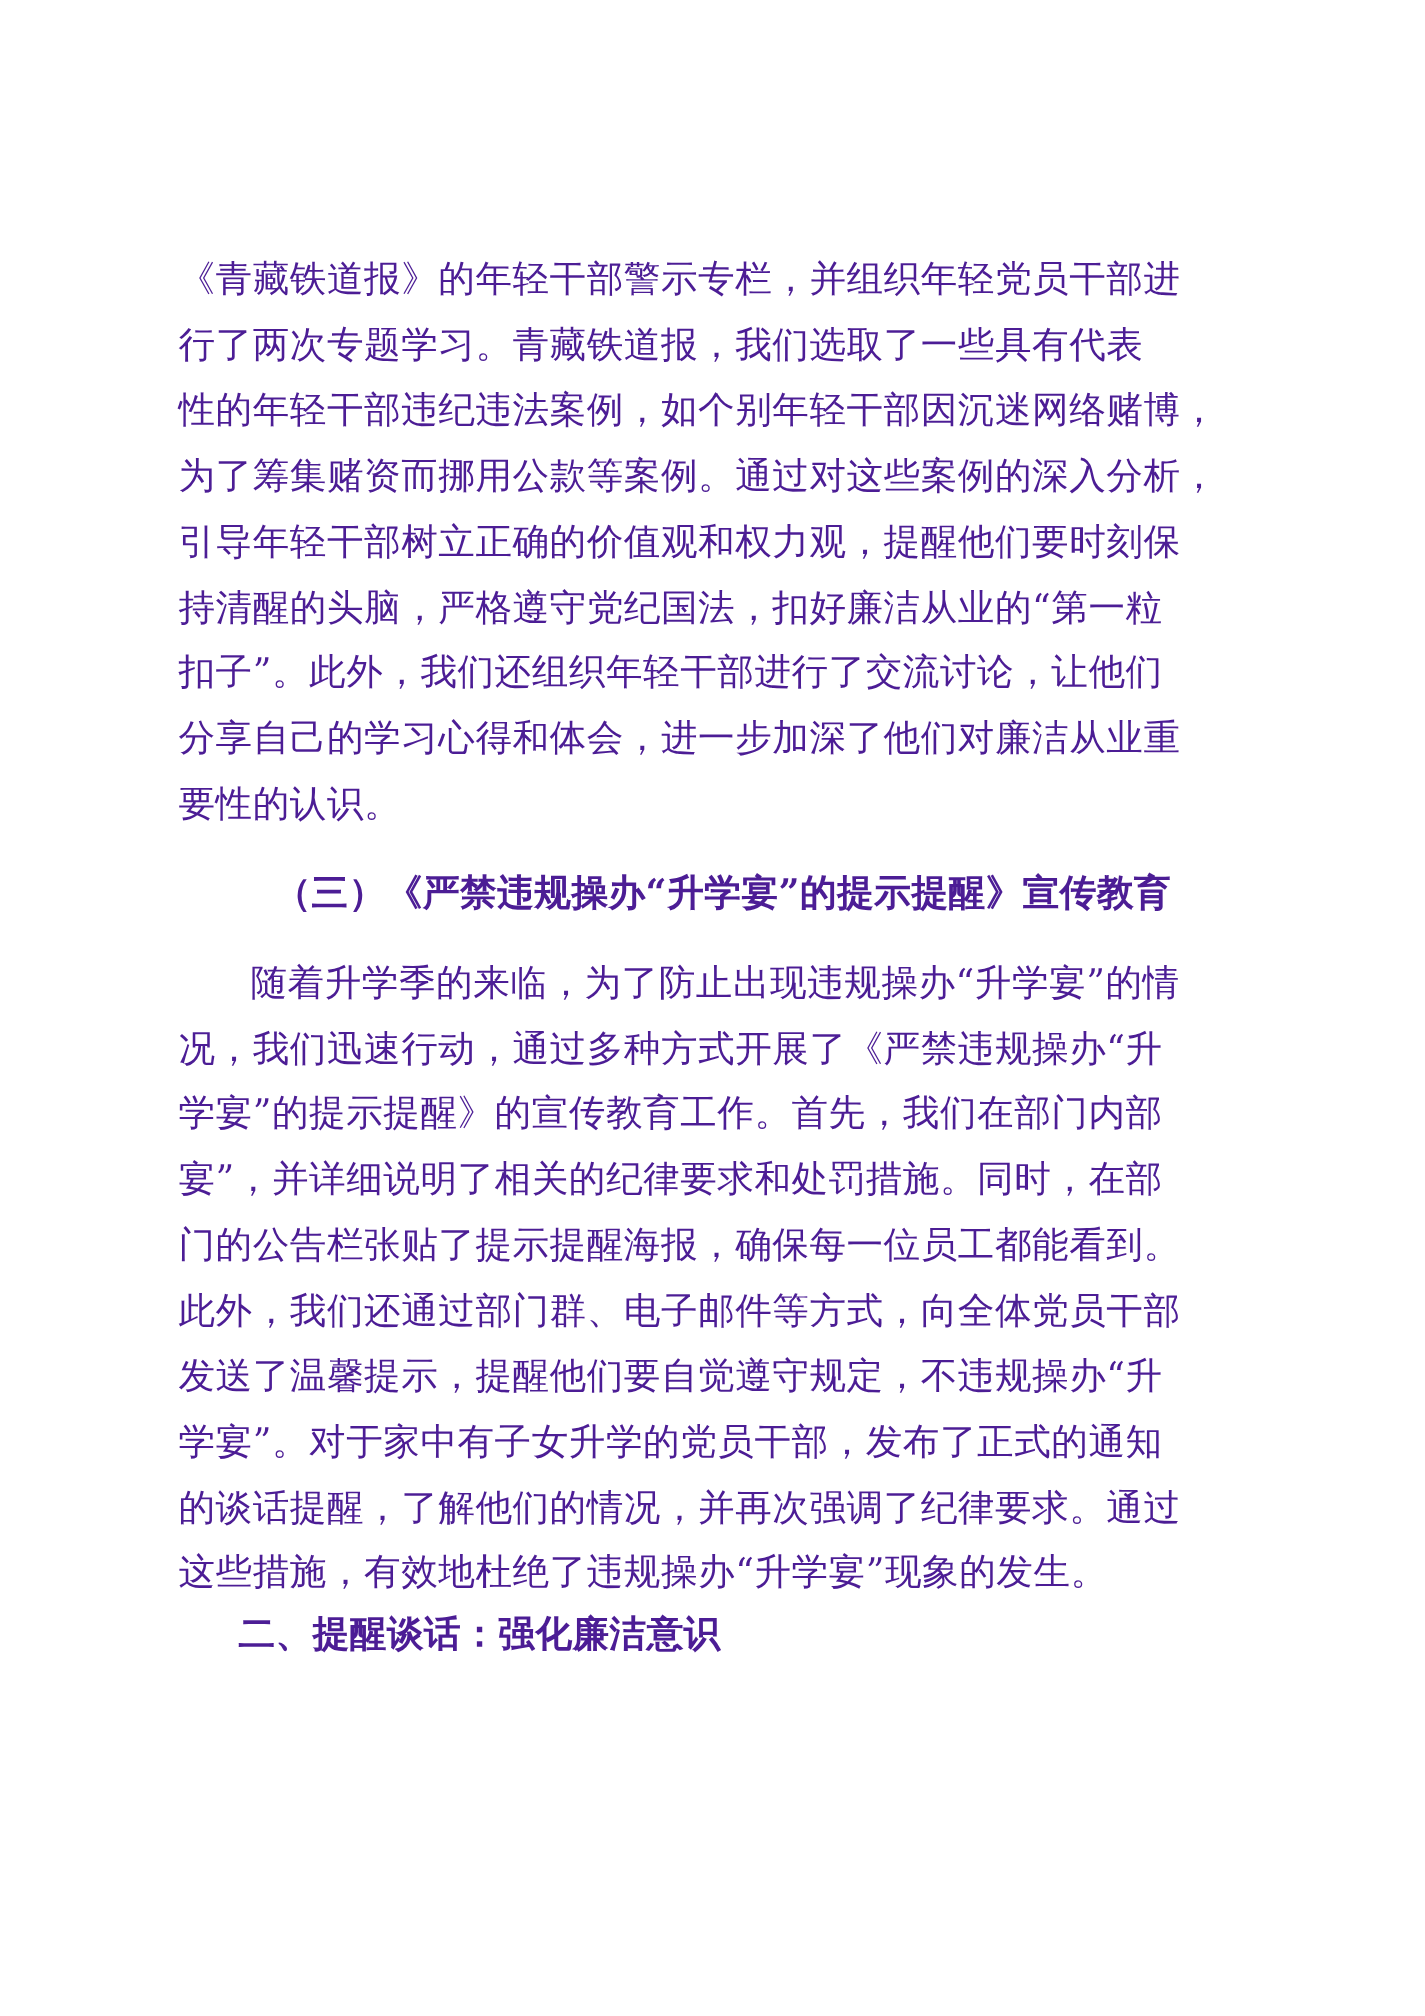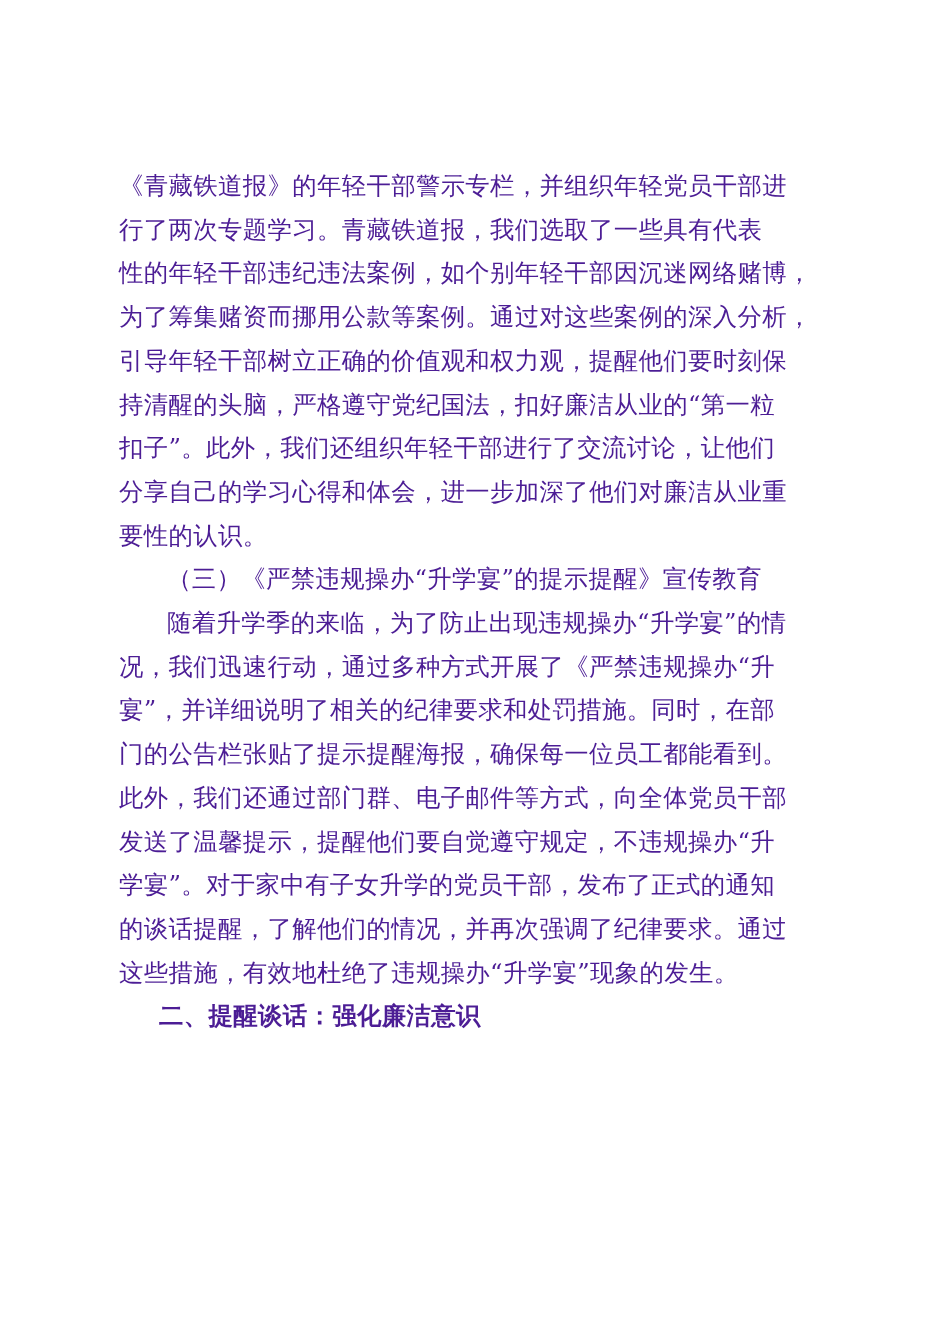--- a/index.html
+++ b/index.html
@@ -9,24 +9,24 @@
     left: 119px;
     top: 164px;
     width: 734px;
     font-family: "DejaVu Serif", "Liberation Serif", serif;
     font-size: 24.4px;
     line-height: 43.7px;
     color: #4c1d95;
     letter-spacing: 0.35px;
   }
   .p { margin: 0; text-align: justify; text-align-last: left; }
-  .h3 { margin: 0; padding-left: 48px; white-space: nowrap; }
+  .h3 { margin: 16px; padding-left: 48px; white-space: nowrap; font-weight: bold; }
   .h2 {
     margin: 0; padding-left: 40px;
-    font-family: Liberation Sans, sans-serif;
+    font-family: Liberation Mono, monospace;
     font-weight: bold;
   }
   .line { display: block; white-space: nowrap; }
 </style>
 </head>
 <body>
 
 <div class="page">
   <div class="p">
     <span class="line">《青藏铁道报》的年轻干部警示专栏，并组织年轻党员干部进</span>
@@ -38,20 +38,21 @@
     <span class="line">扣子”。此外，我们还组织年轻干部进行了交流讨论，让他们</span>
     <span class="line">分享自己的学习心得和体会，进一步加深了他们对廉洁从业重</span>
     <span class="line">要性的认识。</span>
   </div>
 
   <div class="h3">（三）《严禁违规操办“升学宴”的提示提醒》宣传教育</div>
 
   <div class="p">
     <span class="line" style="padding-left:48px">随着升学季的来临，为了防止出现违规操办“升学宴”的情</span>
     <span class="line">况，我们迅速行动，通过多种方式开展了《严禁违规操办“升</span>
+    <span class="line">学宴”的提示提醒》的宣传教育工作。首先，我们在部门内部</span>
     <span class="line">宴”，并详细说明了相关的纪律要求和处罚措施。同时，在部</span>
     <span class="line">门的公告栏张贴了提示提醒海报，确保每一位员工都能看到。</span>
     <span class="line">此外，我们还通过部门群、电子邮件等方式，向全体党员干部</span>
     <span class="line">发送了温馨提示，提醒他们要自觉遵守规定，不违规操办“升</span>
     <span class="line">学宴”。对于家中有子女升学的党员干部，发布了正式的通知</span>
     <span class="line">的谈话提醒，了解他们的情况，并再次强调了纪律要求。通过</span>
     <span class="line">这些措施，有效地杜绝了违规操办“升学宴”现象的发生。</span>
   </div>
 
   <div class="h2">二、提醒谈话：强化廉洁意识</div>

